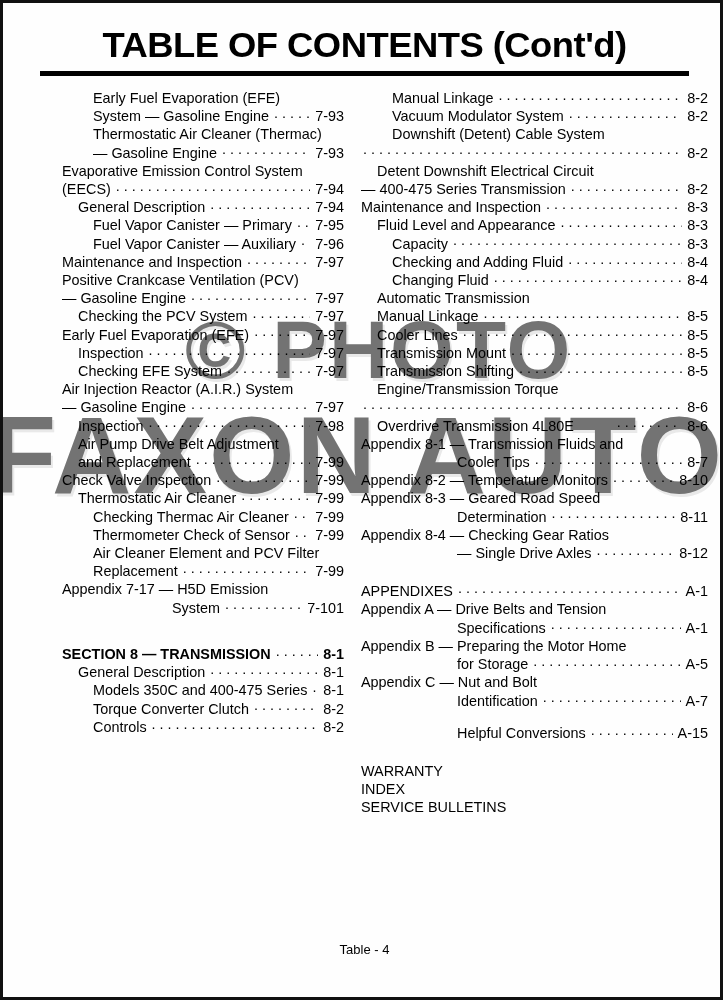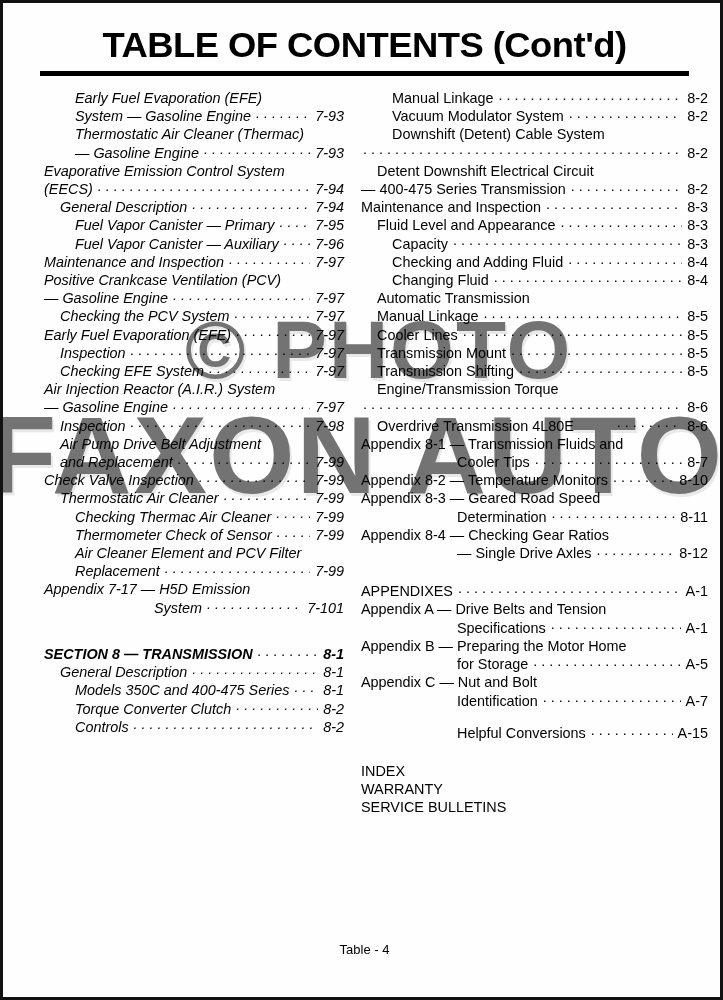--- a/index.html
+++ b/index.html
@@ -88,21 +88,21 @@
     left: 0;
     top: 86px;
     width: 723px;
     z-index: 2;
     display: flex;
     gap: 0px;
   }
   .col {
     box-sizing: border-box;
   }
-  #col-left  { width: 345px; padding-left: 41px; padding-right: 4px; font-style: italic; }
+  #col-left  { width: 345px; padding-left: 59px; padding-right: 4px; }
   #col-right { width: 378px; padding-left: 13px; padding-right: 18px; }
 
   
   .toc-row {
     display: flex;
     align-items: baseline;
     font-family: "Liberation Sans", sans-serif;
     font-size: 14.4px;
     line-height: 17.2px;
     color: #000;
@@ -501,25 +501,25 @@
         <div class="toc-row">
           <span class="leader none"></span>
         </div>
         <div class="toc-row">
           <span class="t ihang2">Helpful Conversions</span>
           <span class="leader"></span>
           <span class="pg">A-15</span>
         </div>
         <div class="spacer-md"></div>
         <div class="toc-row">
+          <span class="t i0">WARRANTY</span>
+          <span class="leader none"></span>
+        </div>
+        <div class="toc-row">
           <span class="t i0">INDEX</span>
-          <span class="leader none"></span>
-        </div>
-        <div class="toc-row">
-          <span class="t i0">WARRANTY</span>
           <span class="leader none"></span>
         </div>
         <div class="toc-row">
           <span class="t i0">SERVICE BULLETINS</span>
           <span class="leader none"></span>
         </div>
       </div>
   </div>
 
   <div id="footer">

